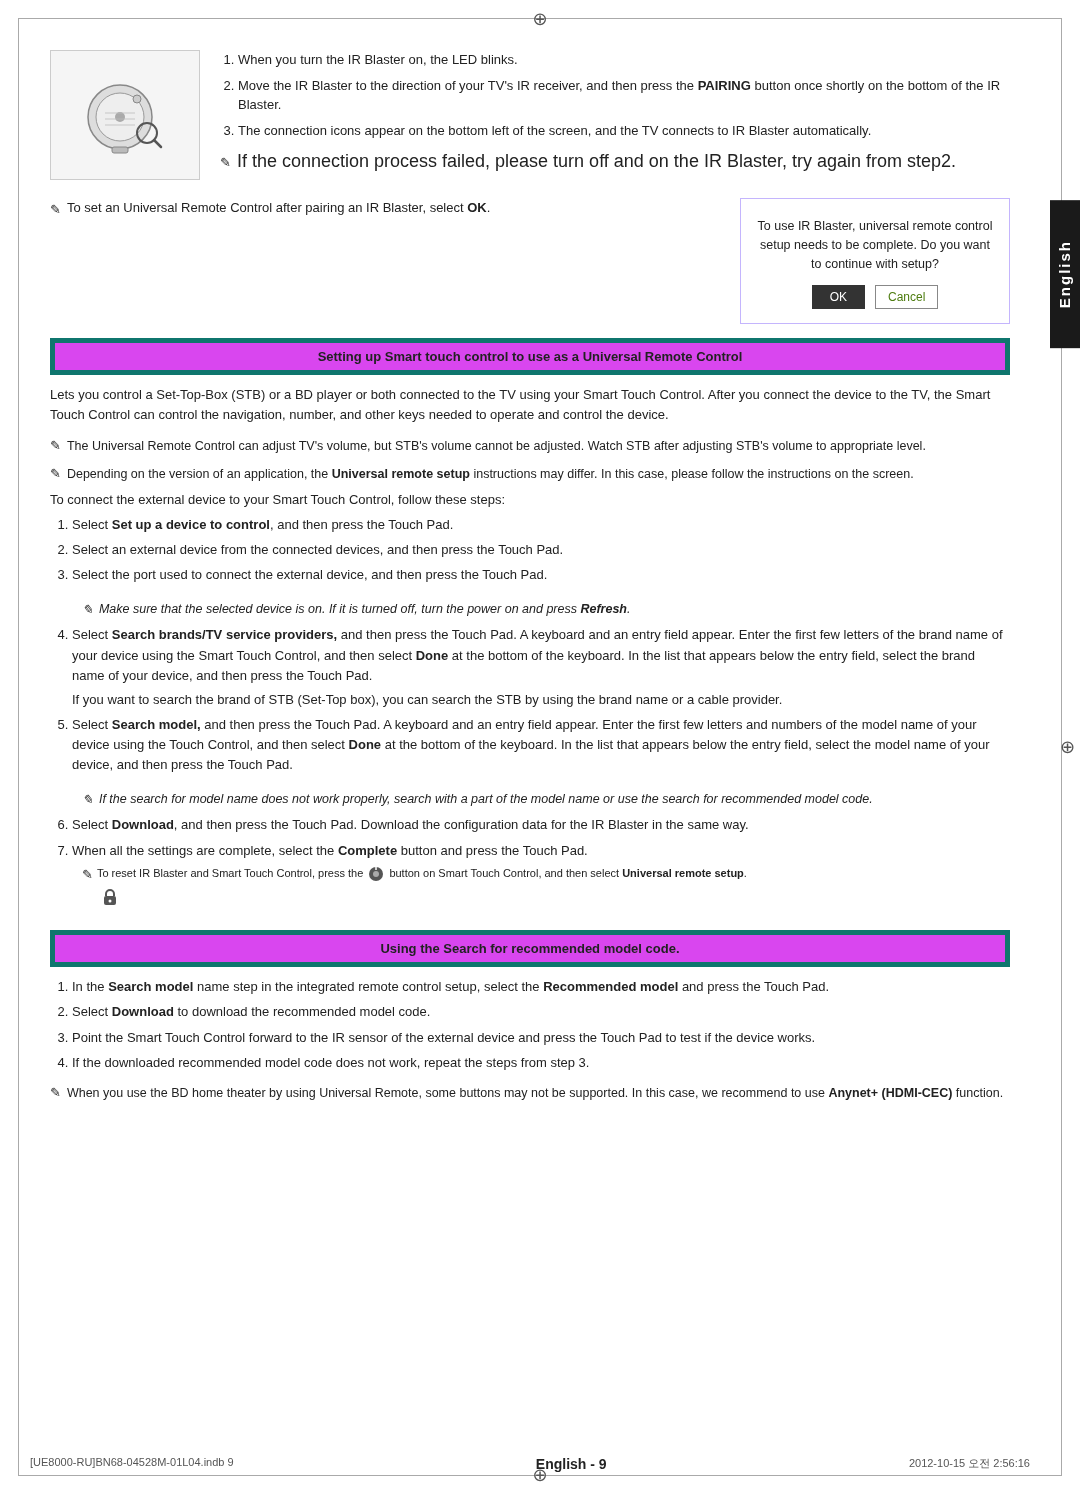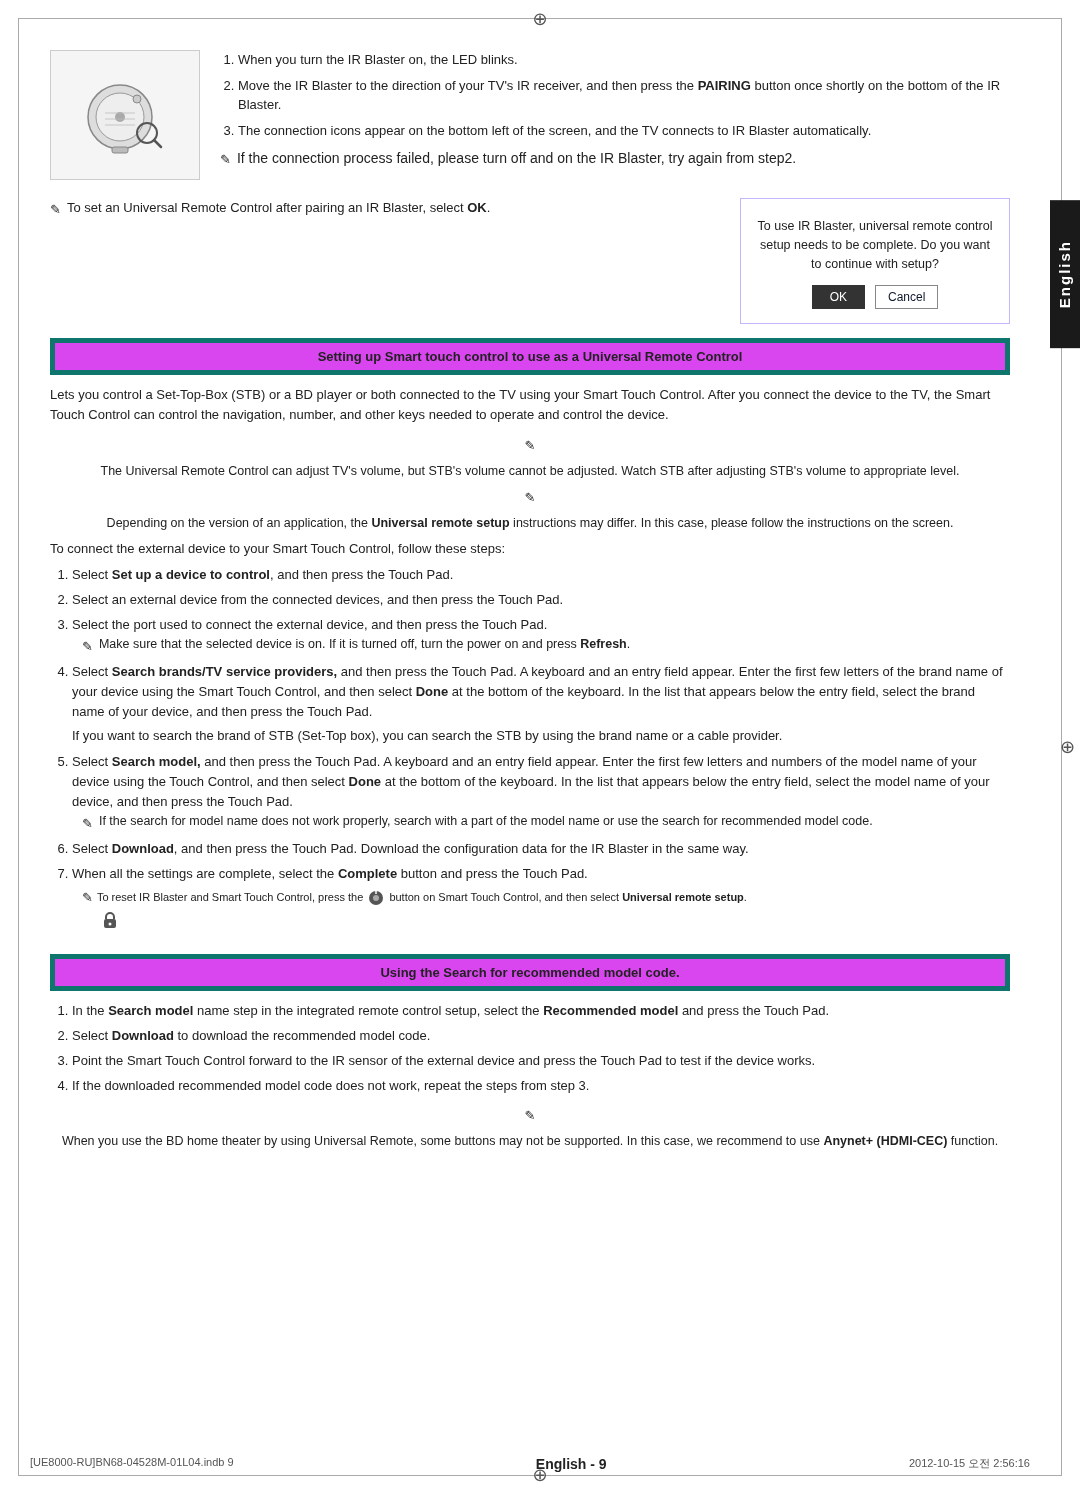--- a/index.html
+++ b/index.html
@@ -136,23 +136,23 @@
     }
 
     .steps-list ol li {
       margin-bottom: 6px;
       line-height: 1.5;
       font-size: 13px;
     }
 
     .note-line {
       display: flex;
-      align-items: flex-start;
+      align-items: center;
       gap: 6px;
-      font-size: 14px;
+      font-size: 18px;
       line-height: 1.5;
       margin-top: 6px;
     }
 
     .note-icon {
       flex-shrink: 0;
       font-size: 14px;
       margin-top: 1px;
     }
 
@@ -194,21 +194,21 @@
       background: #333;
       color: #fff;
       border: none;
       padding: 4px 18px;
       font-size: 12px;
       cursor: pointer;
     }
 
     .dialog-btn-cancel {
       background: #fff;
-      color: #0f172a;
+      color: #4d7c0f;
       border: 1px solid #888;
       padding: 4px 12px;
       font-size: 12px;
       cursor: pointer;
     }
 
     
     .section-header {
       background: #d946ef;
       text-align: center;
@@ -221,26 +221,25 @@
     }
 
     .section-intro {
       font-size: 13px;
       line-height: 1.55;
       margin-bottom: 8px;
     }
 
     .section-note {
       display: flex;
-      align-items: center;
+      align-items: flex-end;
       gap: 6px;
       font-size: 12.5px;
       line-height: 1.5;
       margin-bottom: 6px;
-      flex-direction: column;
     }
 
     .section-steps {
       font-size: 13px;
       line-height: 1.5;
       margin-bottom: 6px;
     }
 
     .numbered-list {
       list-style: decimal;
@@ -248,27 +247,28 @@
       margin-bottom: 8px;
     }
 
     .numbered-list li {
       margin-bottom: 5px;
       line-height: 1.55;
     }
 
     .sub-note {
       display: flex;
-      align-items: flex-start;
+      align-items: center;
       gap: 6px;
       font-size: 12.5px;
       line-height: 1.5;
-      margin-top: 0;
+      margin-top: 13px;
       margin-left: 0px;
       padding-left: 10px;
+      font-style: italic;
     }
 
     .sub-note-text {
       margin-top: 4px;
     }
 
     
     .footer {
       position: absolute;
       bottom: 22px;

